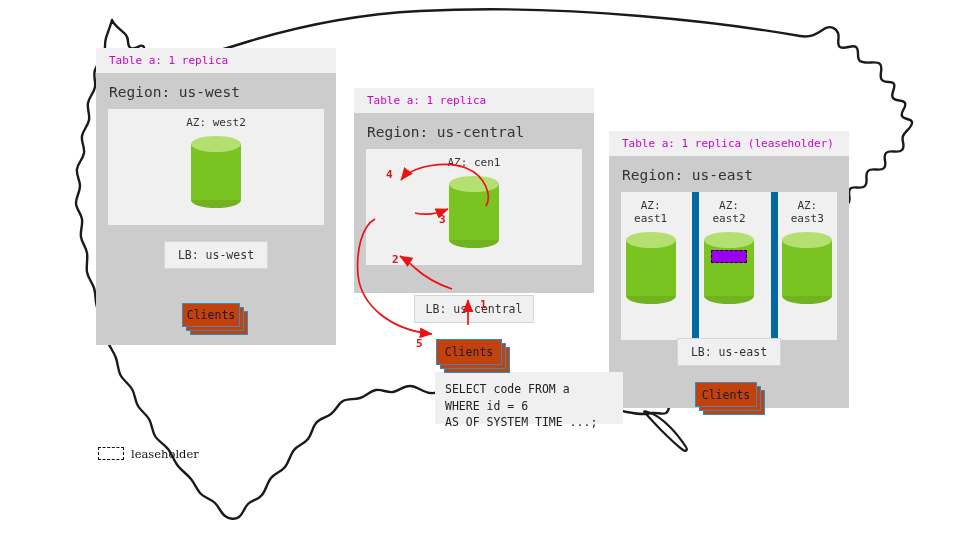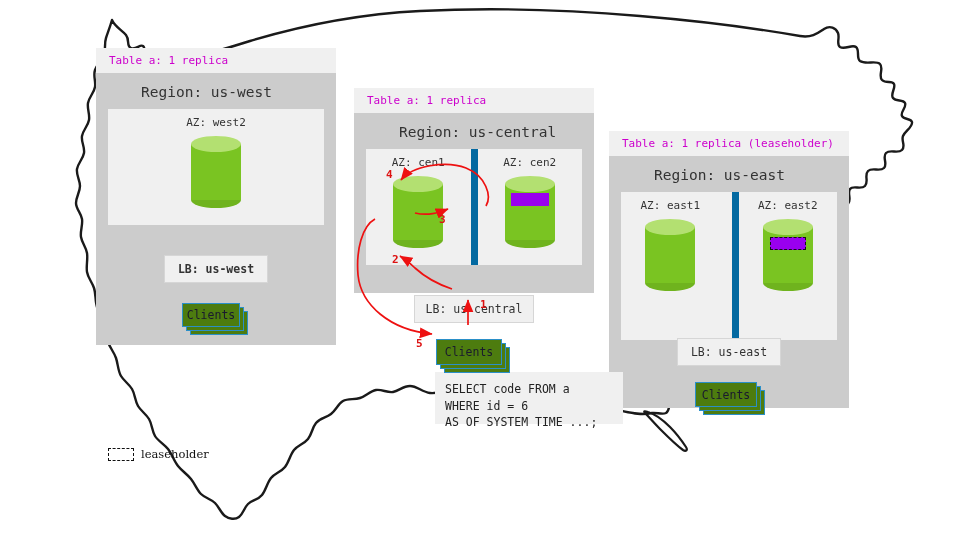--- a/index.html
+++ b/index.html
@@ -27,21 +27,20 @@
   .region-body{
     background:#cccccc;
     box-sizing:border-box;
     position:relative;
   }
   .region-title{
     font-size:14.5px;
     color:#333333;
     font-family:"DejaVu Sans Mono","Liberation Mono",monospace;
     padding:11px 0 0 13px;
-    margin-left:32px;
   }
   .az-row{
     background:#f0f0f0;
     display:flex;
     margin:9px 12px 0 12px;
     box-sizing:border-box;
   }
   .az{
     flex:1 1 0;
     text-align:center;
@@ -88,21 +87,21 @@
     box-sizing:border-box;
     font-size:11.5px;color:#333333;
     font-family:"DejaVu Sans Mono","Liberation Mono",monospace;
     display:flex;align-items:center;justify-content:center;
     z-index:6;
   }
 
   
   .clients{position:absolute;z-index:6;}
   .clients .sheet{
-    position:absolute;background:#4d7c0f;border:1px solid #2a8fc8;
+    position:absolute;background:#c2410c;border:1px solid #2a8fc8;
     box-sizing:border-box;
   }
   .clients .s3{left:8px;top:8px;}
   .clients .s2{left:4px;top:4px;}
   .clients .s1{left:0;top:0;
     display:flex;align-items:center;justify-content:center;
     font-size:11.5px;color:#1a1a2e;
     font-family:"DejaVu Sans Mono","Liberation Mono",monospace;
   }
 
@@ -118,21 +117,21 @@
 
   
   #arrows{position:absolute;left:0;top:0;width:960px;height:540px;z-index:8;pointer-events:none;}
   .step-num{
     position:absolute;color:#dd1111;font-size:11px;font-weight:bold;
     font-family:"DejaVu Sans Mono","Liberation Mono",monospace;
     z-index:9;
   }
 
   
-  #legend{position:absolute;left:108px;top:447px;display:flex;align-items:flex-end;z-index:7;}
+  #legend{position:absolute;left:98px;top:447px;display:flex;align-items:flex-start;z-index:7;}
   #legend .swatch{
     width:26px;height:13px;border:1.6px dashed #111111;background:#ffffff;
     box-sizing:border-box;
   }
   #legend .txt{
     margin-left:7px;font-size:11.5px;color:#111111;
     font-family:"DejaVu Serif","Liberation Serif",serif;
   }
 </style>
 </head>
@@ -200,21 +199,21 @@
         <div class="az">
           <span class="az-label">AZ: west2</span>
           <div class="cyl" style="width:50px;height:72px;">
             <div class="bot"></div>
             <div class="body"></div>
             <div class="top"></div>
           </div>
         </div>
       </div>
 
-      <div class="lb" style="left:68px;top:182px;width:104px;height:28px;font-weight:bold;">LB: us-west</div>
+      <div class="lb" style="left:68px;top:168px;width:104px;height:28px;">LB: us-west</div>
 
       <div class="clients" style="left:86px;top:230px;width:68px;height:34px;">
         <div class="sheet s3" style="width:58px;height:24px;"></div>
         <div class="sheet s2" style="width:58px;height:24px;"></div>
         <div class="sheet s1" style="width:58px;height:24px;">Clients</div>
       </div>
     </div>
   </div>
 
   <div class="region" style="left:354px;top:88px;width:240px;">
@@ -224,29 +223,20 @@
 
       <div class="az-row" style="height:116px;">
         <div class="az">
           <span class="az-label">AZ: cen1</span>
           <div class="cyl" style="width:50px;height:72px;">
             <div class="bot"></div>
             <div class="body"></div>
             <div class="top"></div>
           </div>
         </div>
-        <div class="az">
-          <span class="az-label">AZ: cen2</span>
-          <div class="cyl" style="width:50px;height:72px;">
-            <div class="bot"></div>
-            <div class="body"></div>
-            <div class="top"></div>
-            <div class="replica" style="left:6px;top:17px;width:38px;height:13px;"></div>
-          </div>
-        </div>
       </div>
 
       <div class="lb" style="left:60px;top:182px;width:120px;height:28px;">LB: us-central</div>
 
       <div class="clients" style="left:82px;top:226px;width:78px;height:36px;">
         <div class="sheet s3" style="width:66px;height:26px;"></div>
         <div class="sheet s2" style="width:66px;height:26px;"></div>
         <div class="sheet s1" style="width:66px;height:26px;">Clients</div>
       </div>
     </div>
@@ -266,20 +256,28 @@
             <div class="top"></div>
           </div>
         </div>
         <div class="az">
           <span class="az-label">AZ: east2</span>
           <div class="cyl" style="width:50px;height:72px;">
             <div class="bot"></div>
             <div class="body"></div>
             <div class="top"></div>
             <div class="replica lease" style="left:7px;top:18px;width:36px;height:13px;"></div>
+          </div>
+        </div>
+        <div class="az">
+          <span class="az-label">AZ: east3</span>
+          <div class="cyl" style="width:50px;height:72px;">
+            <div class="bot"></div>
+            <div class="body"></div>
+            <div class="top"></div>
           </div>
         </div>
       </div>
 
       <div class="lb" style="left:68px;top:182px;width:104px;height:28px;">LB: us-east</div>
 
       <div class="clients" style="left:86px;top:226px;width:72px;height:34px;">
         <div class="sheet s3" style="width:62px;height:25px;"></div>
         <div class="sheet s2" style="width:62px;height:25px;"></div>
         <div class="sheet s1" style="width:62px;height:25px;">Clients</div>

